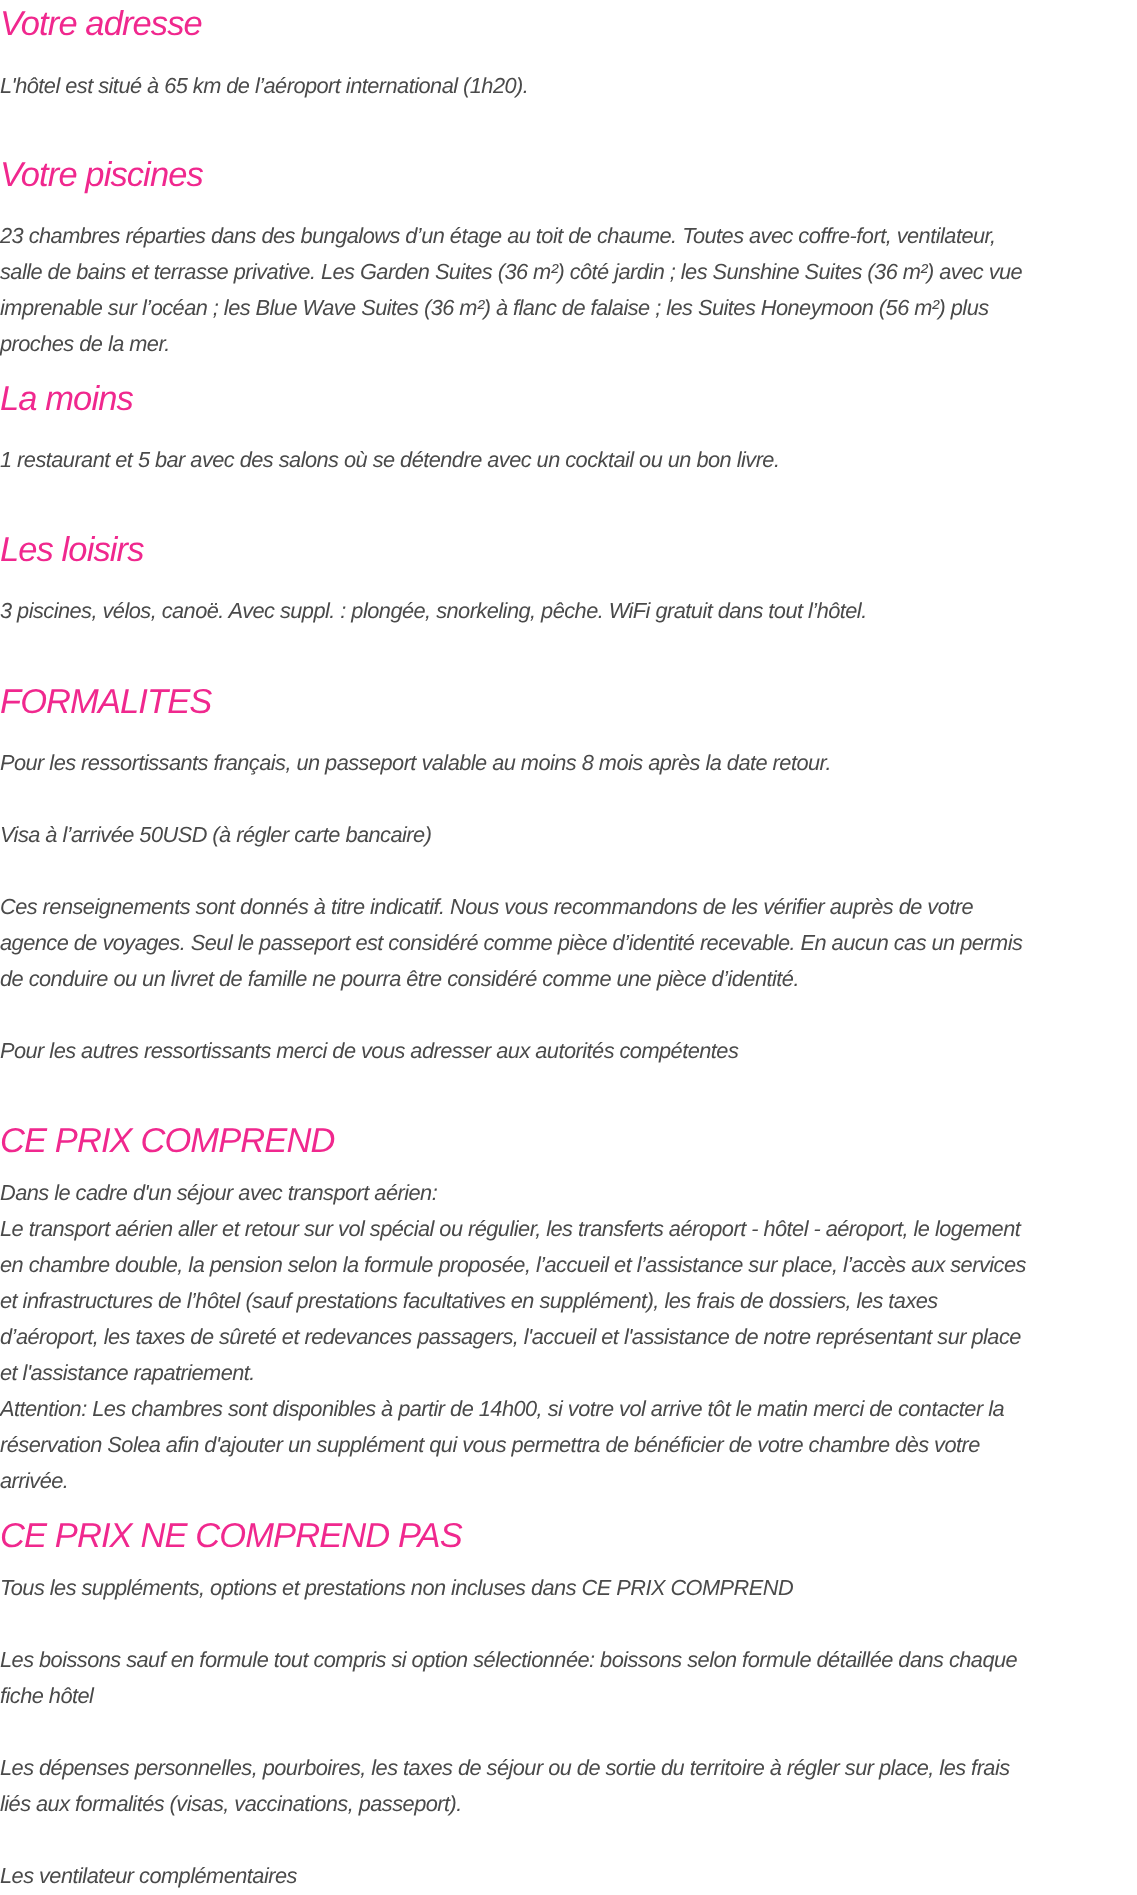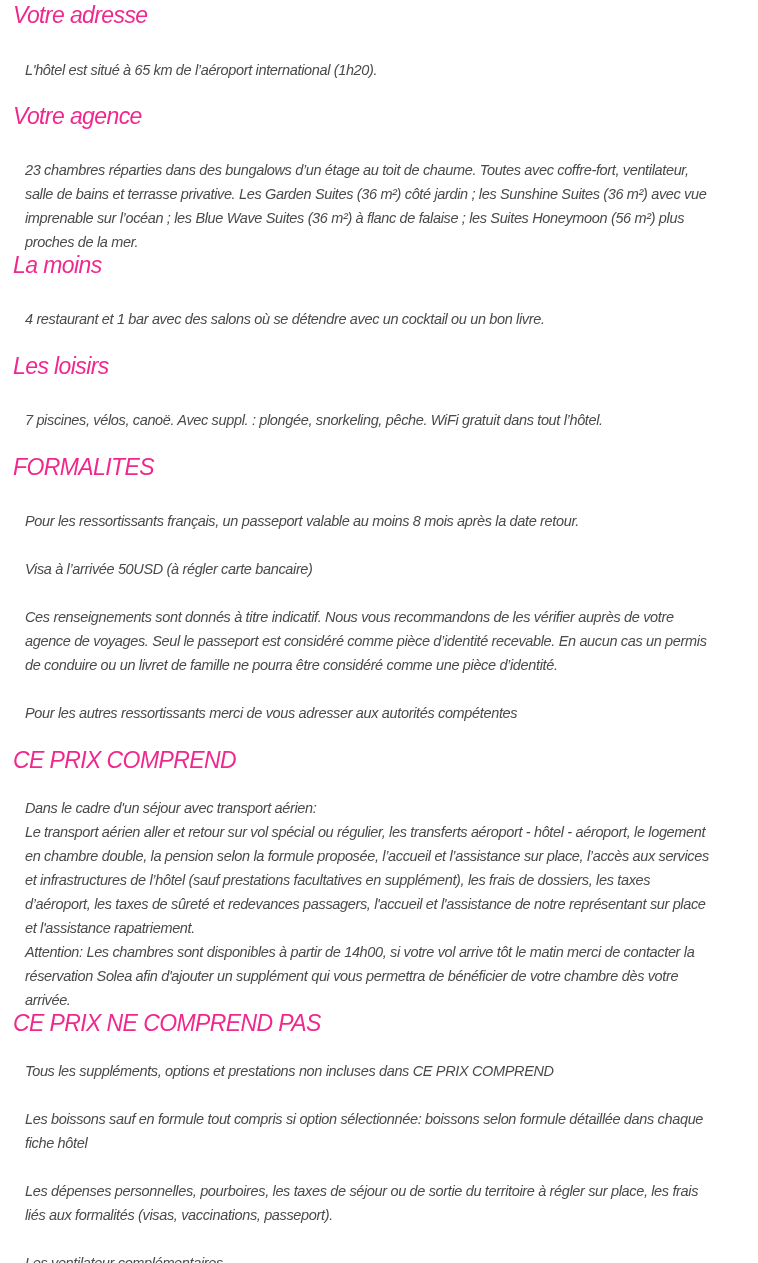--- a/index.html
+++ b/index.html
@@ -14,40 +14,40 @@
       margin: 0;
       line-height: 30px;
       white-space: nowrap;
     }
     .para {
       color: #4a4a4a;
       font-style: italic;
       font-size: 14.5px;
       letter-spacing: -0.35px;
       line-height: 24px;
-      margin: 12px;
+      margin: 0;
     }
-    .abs { position: absolute; left: 13px; width: 685px; }
+    .abs { position: absolute; left: 0; width: 685px; }
   </style>
 </head>
 <body>
 
 <div class="doc">
 
   <h2 class="section-title abs" style="top:0px">Votre adresse</h2>
   <p class="para abs" style="top:46px">L'hôtel est situé à 65 km de l’aéroport international (1h20).</p>
 
-  <h2 class="section-title abs" style="top:101px">Votre agence</h2>
+  <h2 class="section-title abs" style="top:101px">Votre piscines</h2>
   <p class="para abs" style="top:146px">23 chambres réparties dans des bungalows d’un étage au toit de chaume. Toutes avec coffre-fort, ventilateur, salle de bains et terrasse privative. Les Garden Suites (36 m²) côté jardin ; les Sunshine Suites (36 m²) avec vue imprenable sur l’océan ; les Blue Wave Suites (36 m²) à flanc de falaise ; les Suites Honeymoon (56 m²) plus proches de la mer.</p>
 
   <h2 class="section-title abs" style="top:250px">La moins</h2>
-  <p class="para abs" style="top:295px">4 restaurant et 1 bar avec des salons où se détendre avec un cocktail ou un bon livre.</p>
+  <p class="para abs" style="top:295px">1 restaurant et 5 bar avec des salons où se détendre avec un cocktail ou un bon livre.</p>
 
   <h2 class="section-title abs" style="top:351px">Les loisirs</h2>
-  <p class="para abs" style="top:396px">7 piscines, vélos, canoë. Avec suppl. : plongée, snorkeling, pêche. WiFi gratuit dans tout l’hôtel.</p>
+  <p class="para abs" style="top:396px">3 piscines, vélos, canoë. Avec suppl. : plongée, snorkeling, pêche. WiFi gratuit dans tout l’hôtel.</p>
 
   <h2 class="section-title abs" style="top:452px">FORMALITES</h2>
   <p class="para abs" style="top:497px">Pour les ressortissants français, un passeport valable au moins 8 mois après la date retour.</p>
   <p class="para abs" style="top:545px">Visa à l’arrivée 50USD (à régler carte bancaire)</p>
   <p class="para abs" style="top:593px">Ces renseignements sont donnés à titre indicatif. Nous vous recommandons de les vérifier auprès de votre agence de voyages. Seul le passeport est considéré comme pièce d’identité recevable. En aucun cas un permis de conduire ou un livret de famille ne pourra être considéré comme une pièce d’identité.</p>
   <p class="para abs" style="top:689px">Pour les autres ressortissants merci de vous adresser aux autorités compétentes</p>
 
   <h2 class="section-title abs" style="top:745px">CE PRIX COMPREND</h2>
   <p class="para abs" style="top:784px">Dans le cadre d'un séjour avec transport aérien:</p>
   <p class="para abs" style="top:808px">Le transport aérien aller et retour sur vol spécial ou régulier, les transferts aéroport - hôtel - aéroport, le logement en chambre double, la pension selon la formule proposée, l’accueil et l’assistance sur place, l’accès aux services et infrastructures de l’hôtel (sauf prestations facultatives en supplément), les frais de dossiers, les taxes d’aéroport, les taxes de sûreté et redevances passagers, l'accueil et l'assistance de notre représentant sur place et l'assistance rapatriement.</p>

